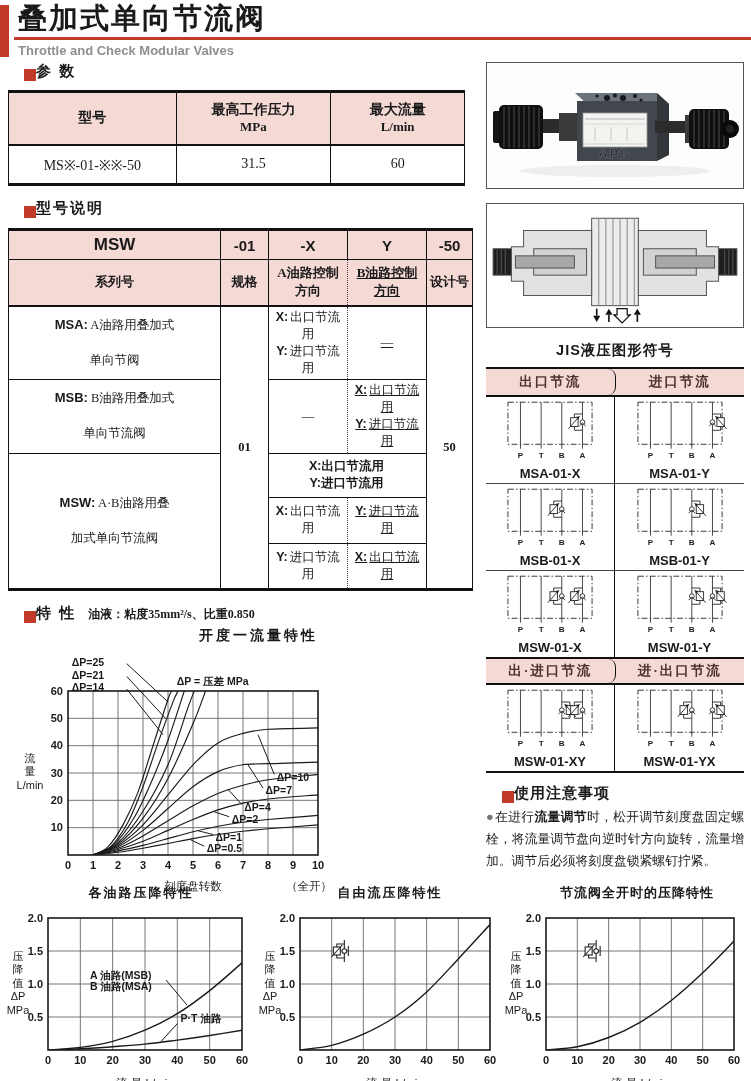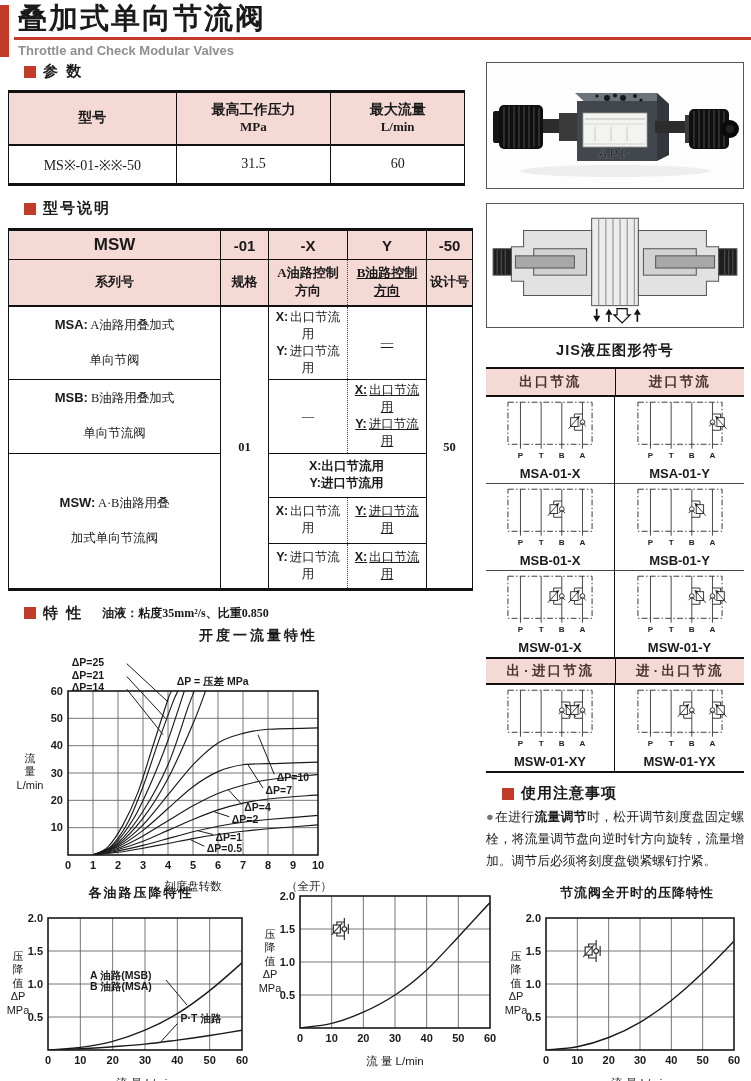--- a/index.html
+++ b/index.html
@@ -13,21 +13,21 @@
   .htitle { margin:3px 0 0 18px; font-size:29px; font-weight:bold; letter-spacing:2px; line-height:1.1; }
   .hrule  { height:3px; background:#c23a28; margin:2px 0 3px 14px; }
   .hsub   { margin-left:18px; font-size:13px; font-weight:bold; color:#8f8f8f; }
 
   
   .left-col  { position:absolute; top:62px; left:8px;  width:465px; }
   .right-col { position:absolute; top:62px; left:486px; width:258px; }
   .bottom-row{ position:absolute; top:884px; left:2px; width:748px; display:flex; }
 
   
-  .shead { display:flex; align-items:center; gap:7px; font-weight:bold; font-size:15px; letter-spacing:2px;padding-left:16px; }
+  .shead { display:flex; align-items:flex-end; font-weight:bold; font-size:15px; letter-spacing:2px;padding-left:16px; }
   .sq    { width:12px; height:12px; background:#c23a28; flex:0 0 auto; }
   .feat-note { font-family:"Liberation Serif", serif; font-size:12px; font-weight:bold; letter-spacing:0; margin-left:12px; }
 
   
   table { border-collapse:collapse;padding-left:28px; }
   .ptable { width:457px; margin-top:9px;
             border-top:3px solid #111; border-bottom:3px solid #111;
             border-left:1.5px solid #111; border-right:1.5px solid #111; }
   .ptable th { background:#f5d9d5; height:53px; font-family:"Liberation Serif", serif;
                font-size:14px; font-weight:bold; border-left:1.5px solid #111; border-bottom:2px solid #111; }
@@ -71,22 +71,22 @@
   .imgbox { border:1.5px solid #555; background:#fff; width:258px; }
   .photo-box { height:127px; }
   .section-box { height:125px; margin-top:14px; }
   .imgbox svg { width:100%; height:100%; display:block; }
   .jis-title { text-align:center; font-weight:bold; font-size:14.5px; letter-spacing:1px; margin:13px 0 7px; }
 
   .jis { border-top:2.5px solid #111; border-bottom:2.5px solid #111; }
   .jis-hrow { display:flex; background:#f5d9d5; height:28px; border-bottom:2px solid #111; }
   .jis-hrow.mid { border-top:2px solid #111; }
   .jis-hrow div { flex:1; display:flex; align-items:center; justify-content:center;
-                  font-family:Liberation Mono, monospace; font-weight:bold; font-size:13.5px;
-                  letter-spacing:2px; color:#4a322d; }
+                  font-family:Liberation Serif, serif; font-weight:bold; font-size:13.5px;
+                  letter-spacing:2px; color:#4a322d;border-radius:8px; }
   .jis-hrow div:first-child { border-right:1.5px solid #111; }
   .jis-grid { display:grid; grid-template-columns:1fr 1fr; }
   .jis-cell { text-align:center; padding:3px 2px 2px; border-bottom:1px solid #444; }
   .jis-cell:nth-child(odd) { border-right:1.5px solid #111; }
   .jis-grid .jis-cell.nb { border-bottom:none; }
   .symsvg { width:118px; height:62px; }
   .jis-name { font-weight:bold; font-size:13px; }
 
   .usage-head { margin-top:11px; letter-spacing:1px; }
   .usage-text { font-family:"Liberation Serif", serif; font-size:12.8px; line-height:1.7;
@@ -674,20 +674,21 @@
           <text x="16" y="107.5" font-size="11" text-anchor="middle" fill="#1a1a1a">MPa</text>
           <text x="143" y="181" font-size="11.5" text-anchor="middle" fill="#1a1a1a">流 量  L/min</text>
           <line x1="164.01666666666665" y1="74.03999999999999" x2="185.03333333333333" y2="99.11999999999999" stroke="#1a1a1a" stroke-width="1"></line>
           <text x="88.03333333333333" y="72.92000000000002" font-size="10.5" text-anchor="start" font-weight="bold" fill="#1a1a1a">A 油路(MSB)</text>
           <text x="88.03333333333333" y="84.14" font-size="10.5" text-anchor="start" font-weight="bold" fill="#1a1a1a">B 油路(MSA)</text>
           <line x1="175.33333333333331" y1="117.60000000000001" x2="159.16666666666669" y2="135.42000000000002" stroke="#1a1a1a" stroke-width="1"></line>
           <text x="178.56666666666666" y="116.48" font-size="10.5" text-anchor="start" font-weight="bold" fill="#1a1a1a">P·T 油路</text>
         </svg></div>
   </div>
   <div class="chartbox c2">
+    <div class="chart-title">自由流压降特性</div>
     <div class="chart-canvas"><svg width="246" height="188" viewBox="0 0 246 188">
           <clipPath id="cp2">
             <rect x="46" y="12" width="190" height="132"></rect>
           </clipPath>
           <line x1="77.66666666666666" y1="144" x2="77.66666666666666" y2="12" stroke="#666" stroke-width="0.9"></line>
           <line x1="109.33333333333333" y1="144" x2="109.33333333333333" y2="12" stroke="#666" stroke-width="0.9"></line>
           <line x1="141" y1="144" x2="141" y2="12" stroke="#666" stroke-width="0.9"></line>
           <line x1="172.66666666666666" y1="144" x2="172.66666666666666" y2="12" stroke="#666" stroke-width="0.9"></line>
           <line x1="204.33333333333334" y1="144" x2="204.33333333333334" y2="12" stroke="#666" stroke-width="0.9"></line>
           <line x1="46" y1="111" x2="236" y2="111" stroke="#666" stroke-width="0.9"></line>

